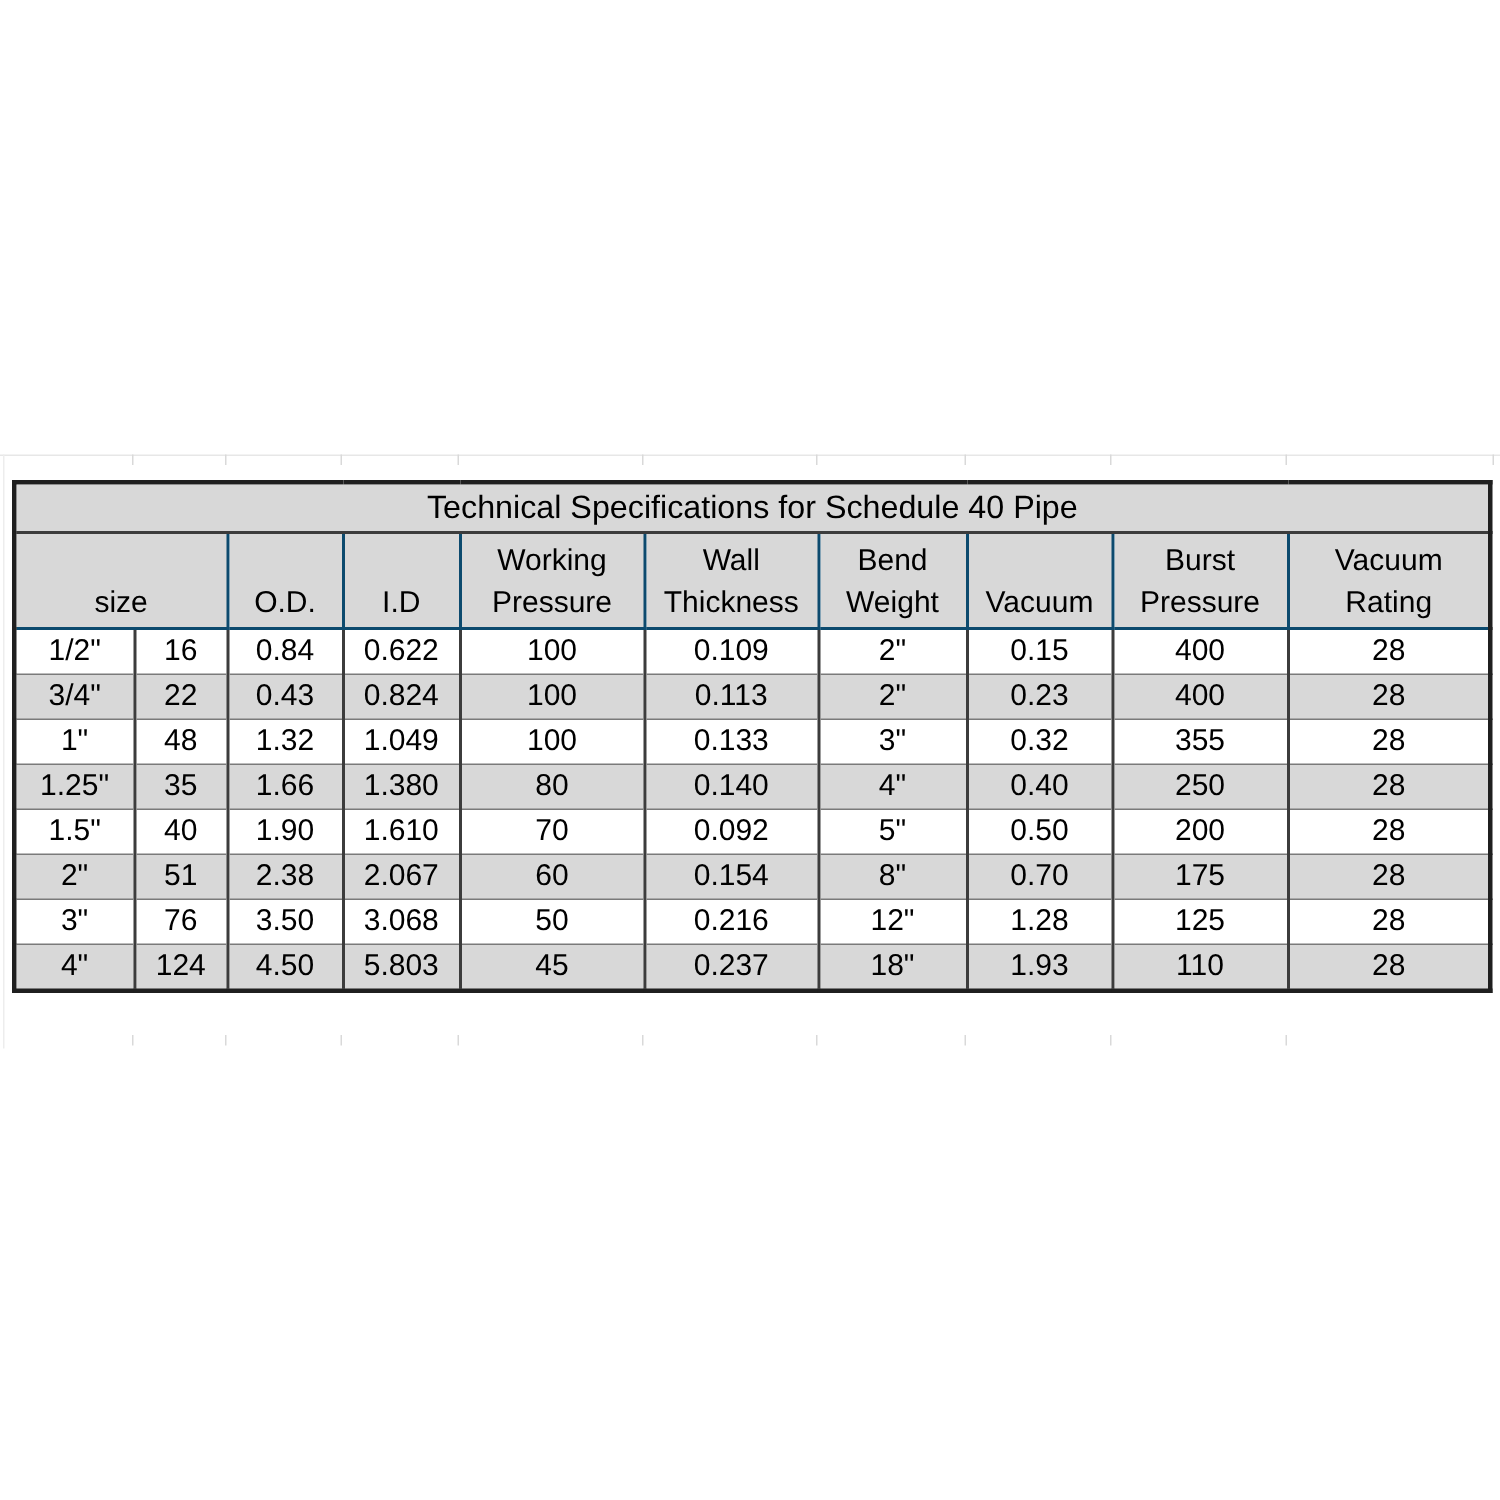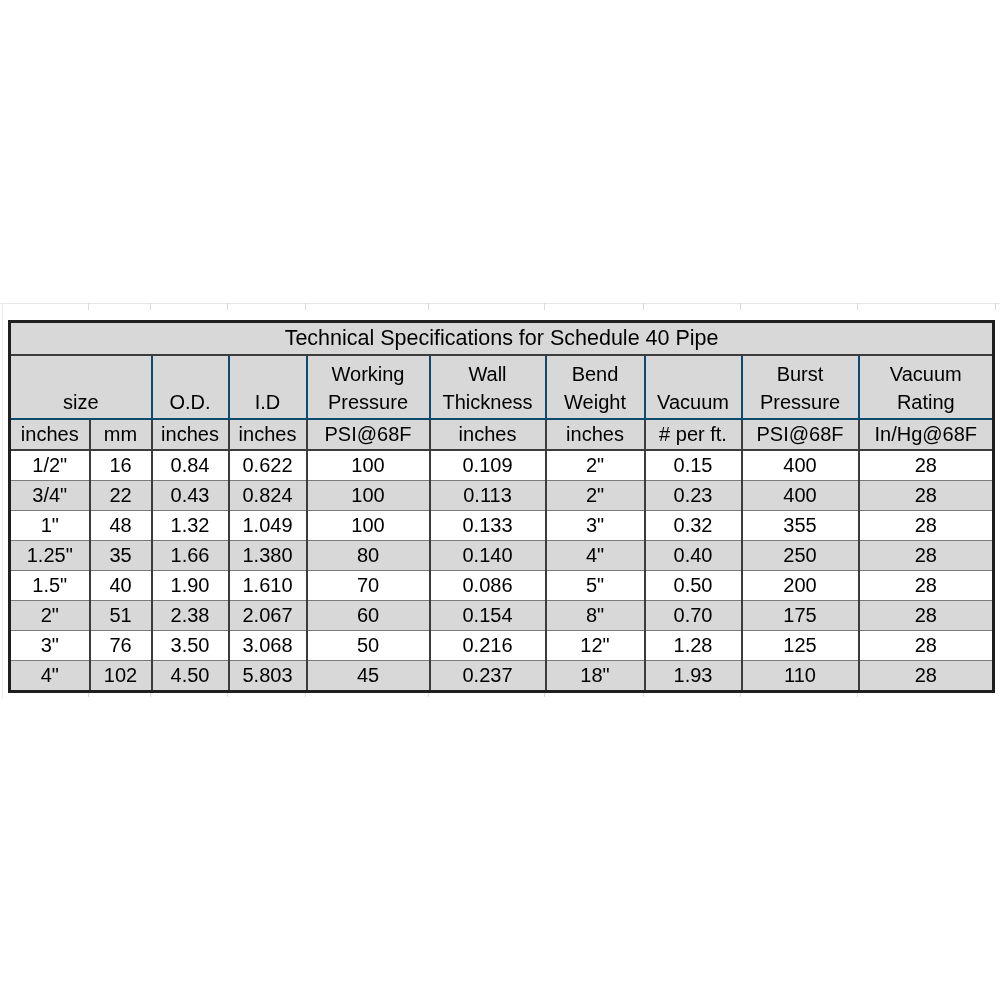--- a/index.html
+++ b/index.html
@@ -98,32 +98,20 @@
         <th class="group-cell">Wall
 Thickness</th>
         <th class="group-cell">Bend
 Weight</th>
         <th class="group-cell">Vacuum</th>
         <th class="group-cell">Burst
 Pressure</th>
         <th class="group-cell">Vacuum
 Rating</th>
       </tr>
-      <tr>
-        <th class="unit-cell">inches</th>
-        <th class="unit-cell">mm</th>
-        <th class="unit-cell">inches</th>
-        <th class="unit-cell">inches</th>
-        <th class="unit-cell">PSI@68F</th>
-        <th class="unit-cell">inches</th>
-        <th class="unit-cell">inches</th>
-        <th class="unit-cell"># per ft.</th>
-        <th class="unit-cell">PSI@68F</th>
-        <th class="unit-cell">In/Hg@68F</th>
-      </tr>
     </thead>
     <tbody>
       <tr>
         <td>1/2"</td>
           <td>16</td>
           <td>0.84</td>
           <td>0.622</td>
           <td>100</td>
           <td>0.109</td>
           <td>2"</td>
@@ -166,21 +154,21 @@
           <td>0.40</td>
           <td>250</td>
           <td>28</td>
       </tr>
       <tr>
         <td>1.5"</td>
           <td>40</td>
           <td>1.90</td>
           <td>1.610</td>
           <td>70</td>
-          <td>0.086</td>
+          <td>0.092</td>
           <td>5"</td>
           <td>0.50</td>
           <td>200</td>
           <td>28</td>
       </tr>
       <tr class="stripe">
         <td>2"</td>
           <td>51</td>
           <td>2.38</td>
           <td>2.067</td>
@@ -198,21 +186,21 @@
           <td>3.068</td>
           <td>50</td>
           <td>0.216</td>
           <td>12"</td>
           <td>1.28</td>
           <td>125</td>
           <td>28</td>
       </tr>
       <tr class="stripe">
         <td>4"</td>
-          <td>102</td>
+          <td>124</td>
           <td>4.50</td>
           <td>5.803</td>
           <td>45</td>
           <td>0.237</td>
           <td>18"</td>
           <td>1.93</td>
           <td>110</td>
           <td>28</td>
       </tr>
     </tbody>

